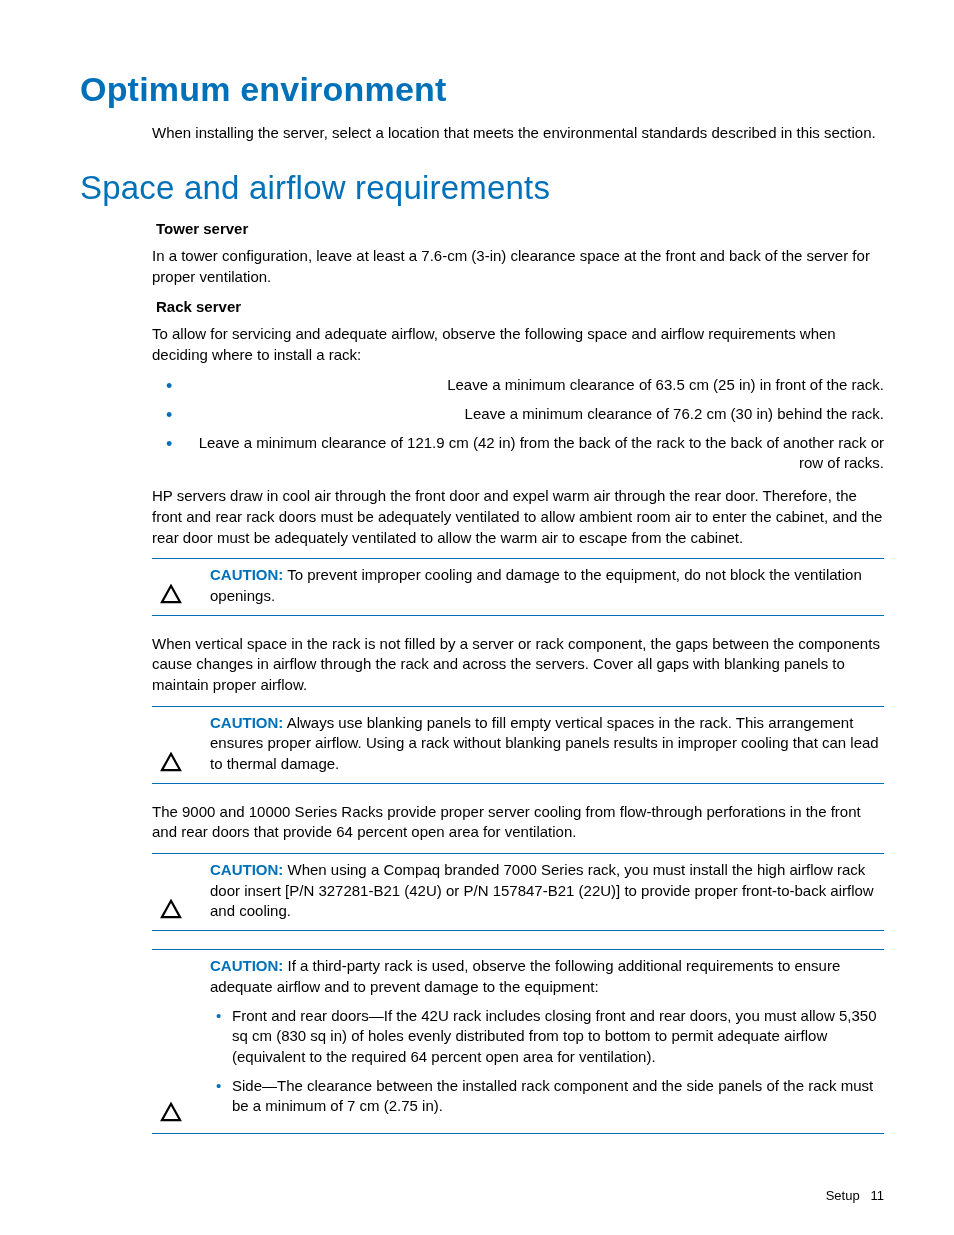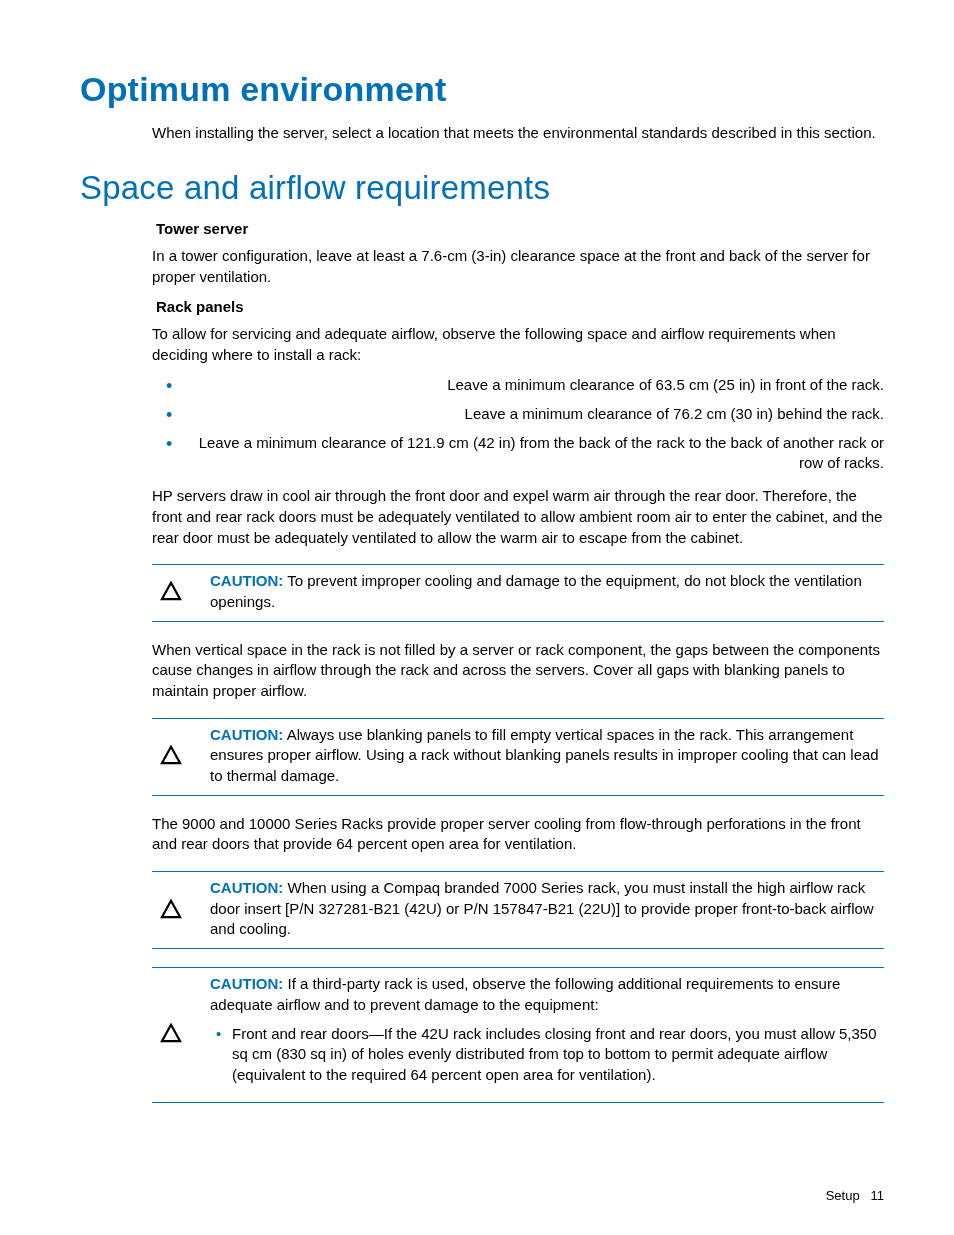--- a/index.html
+++ b/index.html
@@ -62,24 +62,24 @@
     content: "•";
     color: #0070b8;
     font-size: 18px;
     position: absolute;
     left: 14px;
     top: -1px;
   }
   .caution-box {
     border-top: 1px solid #0070b8;
     border-bottom: 1px solid #0070b8;
-    margin: 16px 0 18px 0;
+    margin: 10px 0 18px 0;
     padding: 6px 0 8px 0;
     display: flex;
-    align-items: center;
+    align-items: flex-end;
   }
   .caution-icon {
     flex: 0 0 50px;
     padding: 2px 0 0 8px;
   }
   .caution-text {
     flex: 1;
     line-height: 1.38;
   }
   .caution-label {
@@ -123,21 +123,21 @@
 
 <p class="intro">When installing the server, select a location that meets the environmental standards described in this section.</p>
 
 <h2>Space and airflow requirements</h2>
 
 <div class="body-block">
 
   <p class="subhead">Tower server</p>
   <p>In a tower configuration, leave at least a 7.6-cm (3-in) clearance space at the front and back of the server for proper ventilation.</p>
 
-  <p class="subhead">Rack panels</p>
+  <p class="subhead">Rack server</p>
   <p>To allow for servicing and adequate airflow, observe the following space and airflow requirements when deciding where to install a rack:</p>
 
   <ul class="bullets">
     <li>Leave a minimum clearance of 63.5 cm (25 in) in front of the rack.</li>
     <li>Leave a minimum clearance of 76.2 cm (30 in) behind the rack.</li>
     <li>Leave a minimum clearance of 121.9 cm (42 in) from the back of the rack to the back of another rack or row of racks.</li>
   </ul>
 
   <p>HP servers draw in cool air through the front door and expel warm air through the rear door. Therefore, the front and rear rack doors must be adequately ventilated to allow ambient room air to enter the cabinet, and the rear door must be adequately ventilated to allow the warm air to escape from the cabinet.</p>
 
@@ -185,20 +185,21 @@
     <div class="caution-icon">
       <svg class="triangle" viewBox="0 0 24 22">
           <path d="M12 2 L22 20 L2 20 Z" fill="none" stroke="#000" stroke-width="2.4" stroke-linejoin="miter"></path>
         </svg>
     </div>
     <div class="caution-text">
       <span class="caution-label">CAUTION:</span>
       <span>If a third-party rack is used, observe the following additional requirements to ensure adequate airflow and to prevent damage to the equipment:</span>
       <ul class="inner-bullets">
         <li>Front and rear doors—If the 42U rack includes closing front and rear doors, you must allow 5,350 sq cm (830 sq in) of holes evenly distributed from top to bottom to permit adequate airflow (equivalent to the required 64 percent open area for ventilation).</li>
+        <li>Side—The clearance between the installed rack component and the side panels of the rack must be a minimum of 7 cm (2.75 in).</li>
       </ul>
     </div>
   </div>
 
 </div>
 
 <div class="footer">
   <span>Setup</span>&nbsp;&nbsp;
   <span>11</span>
 </div>

